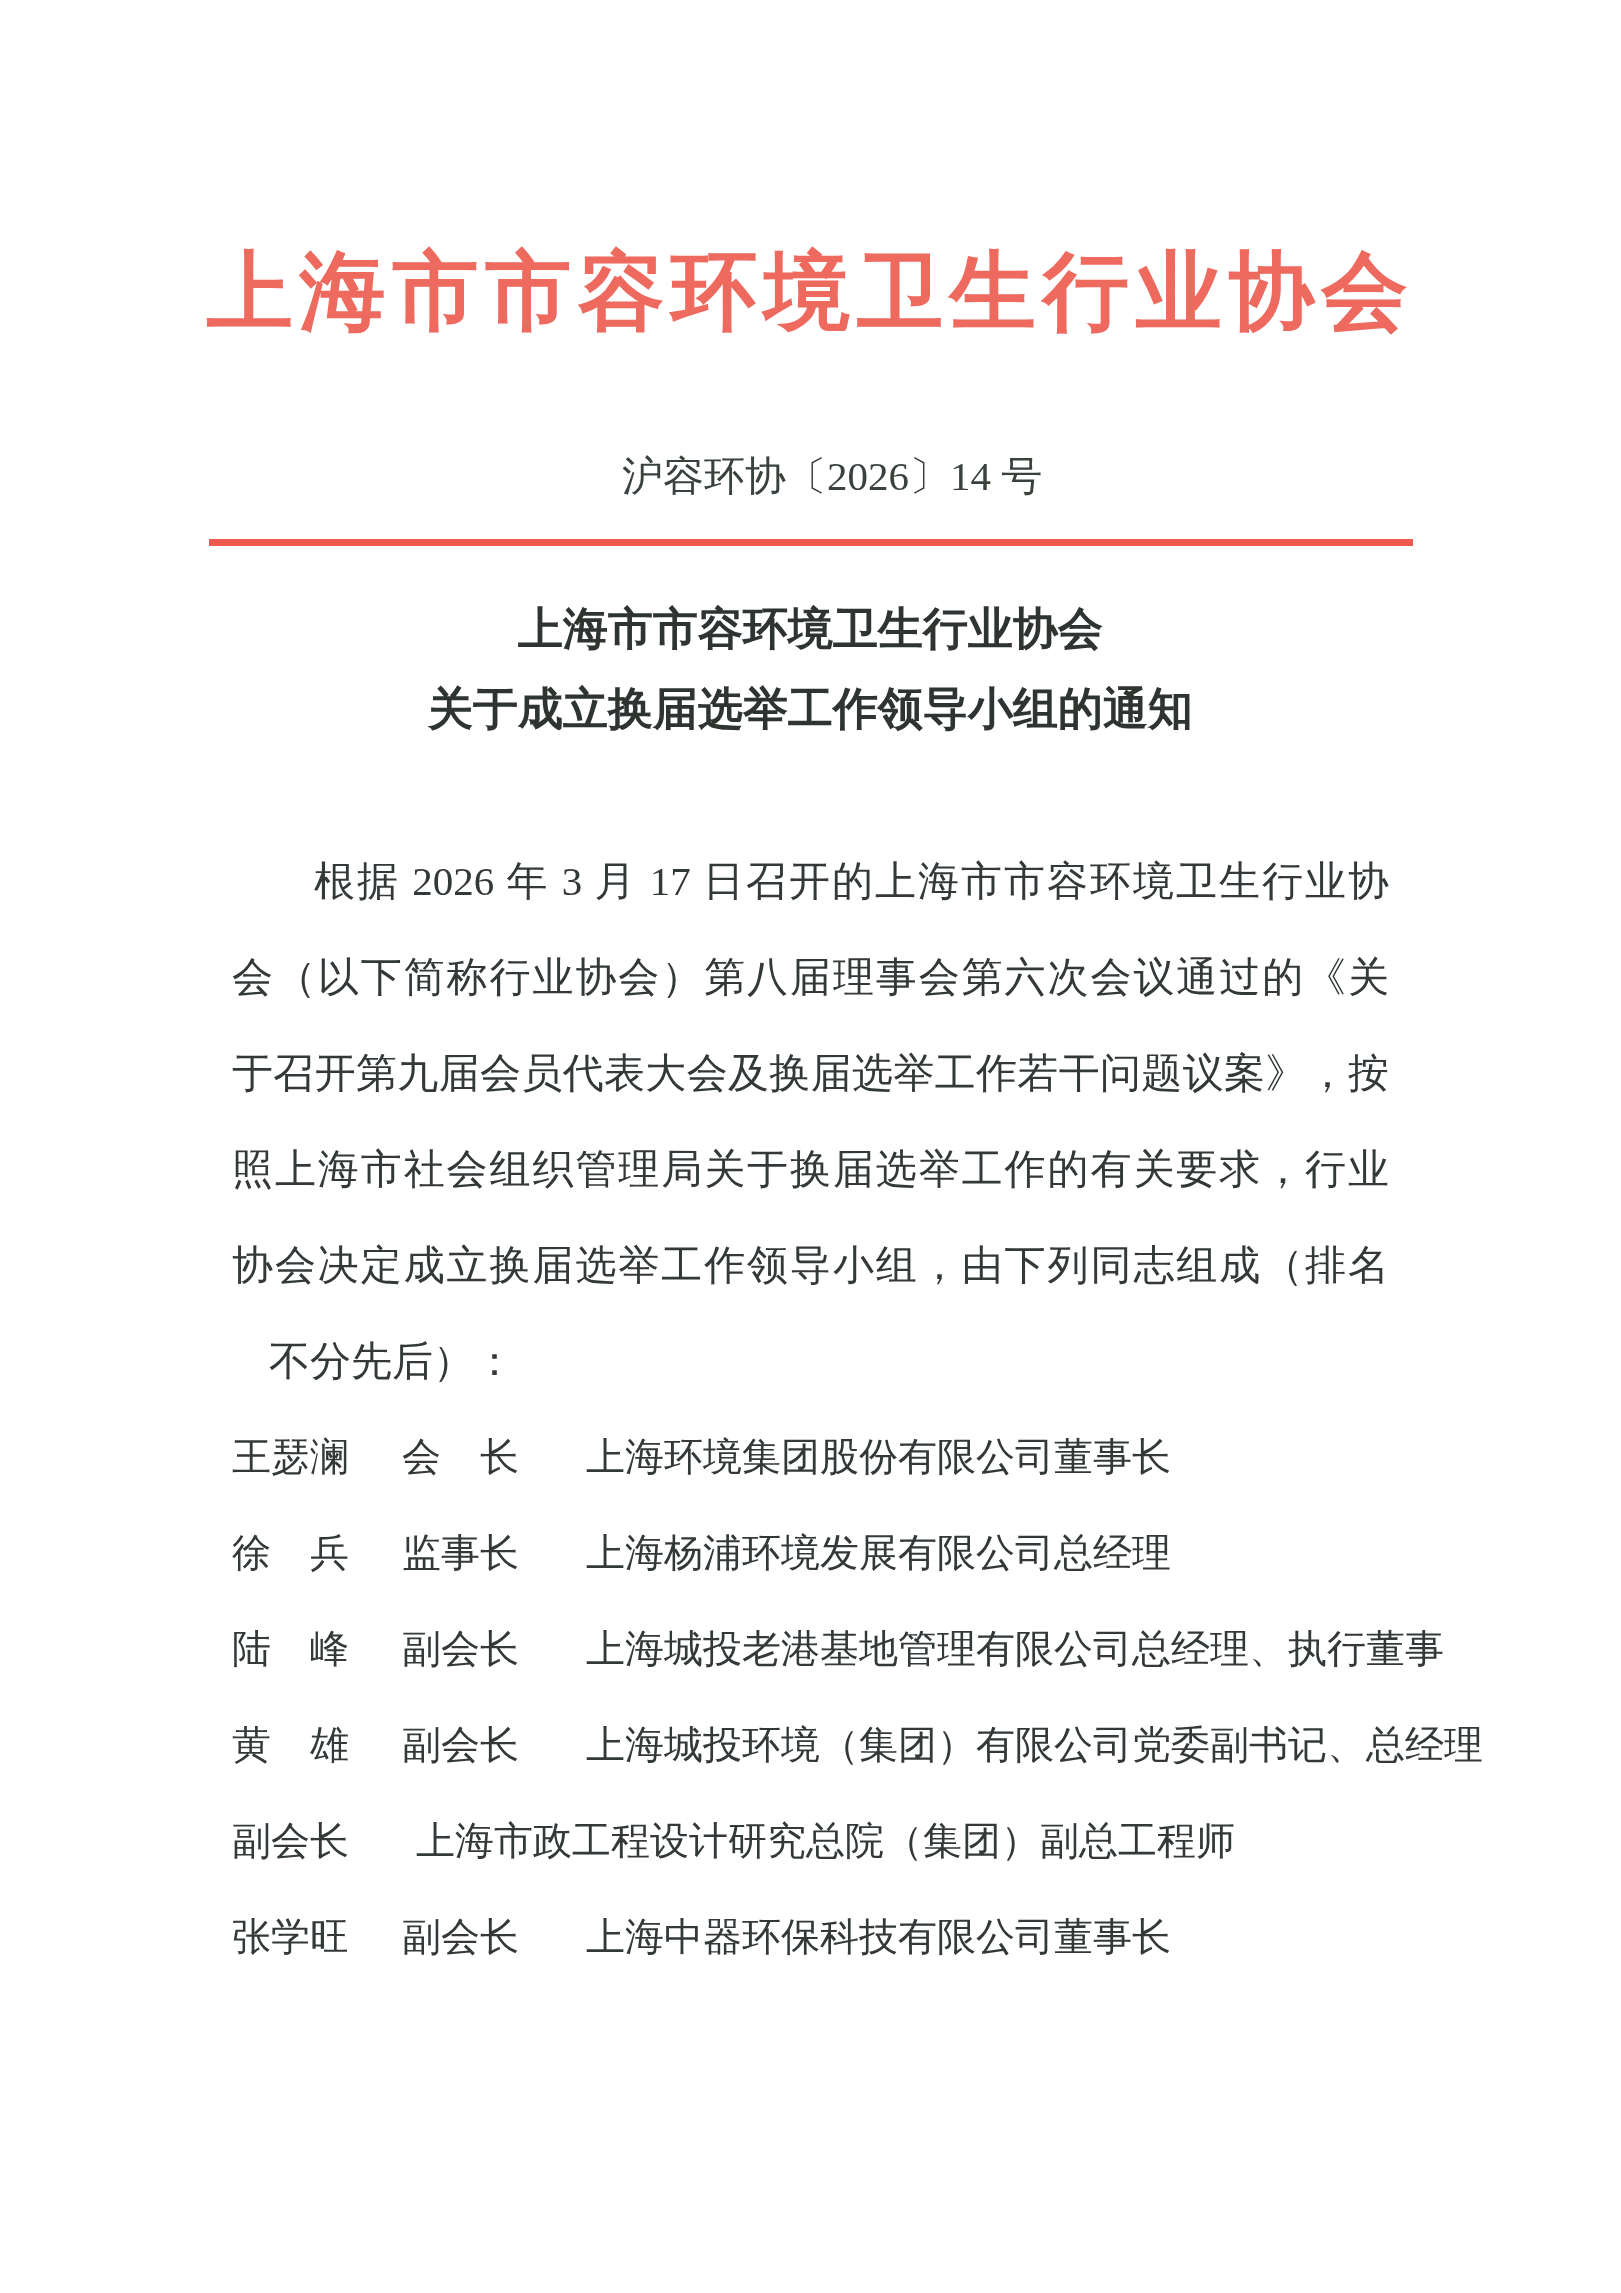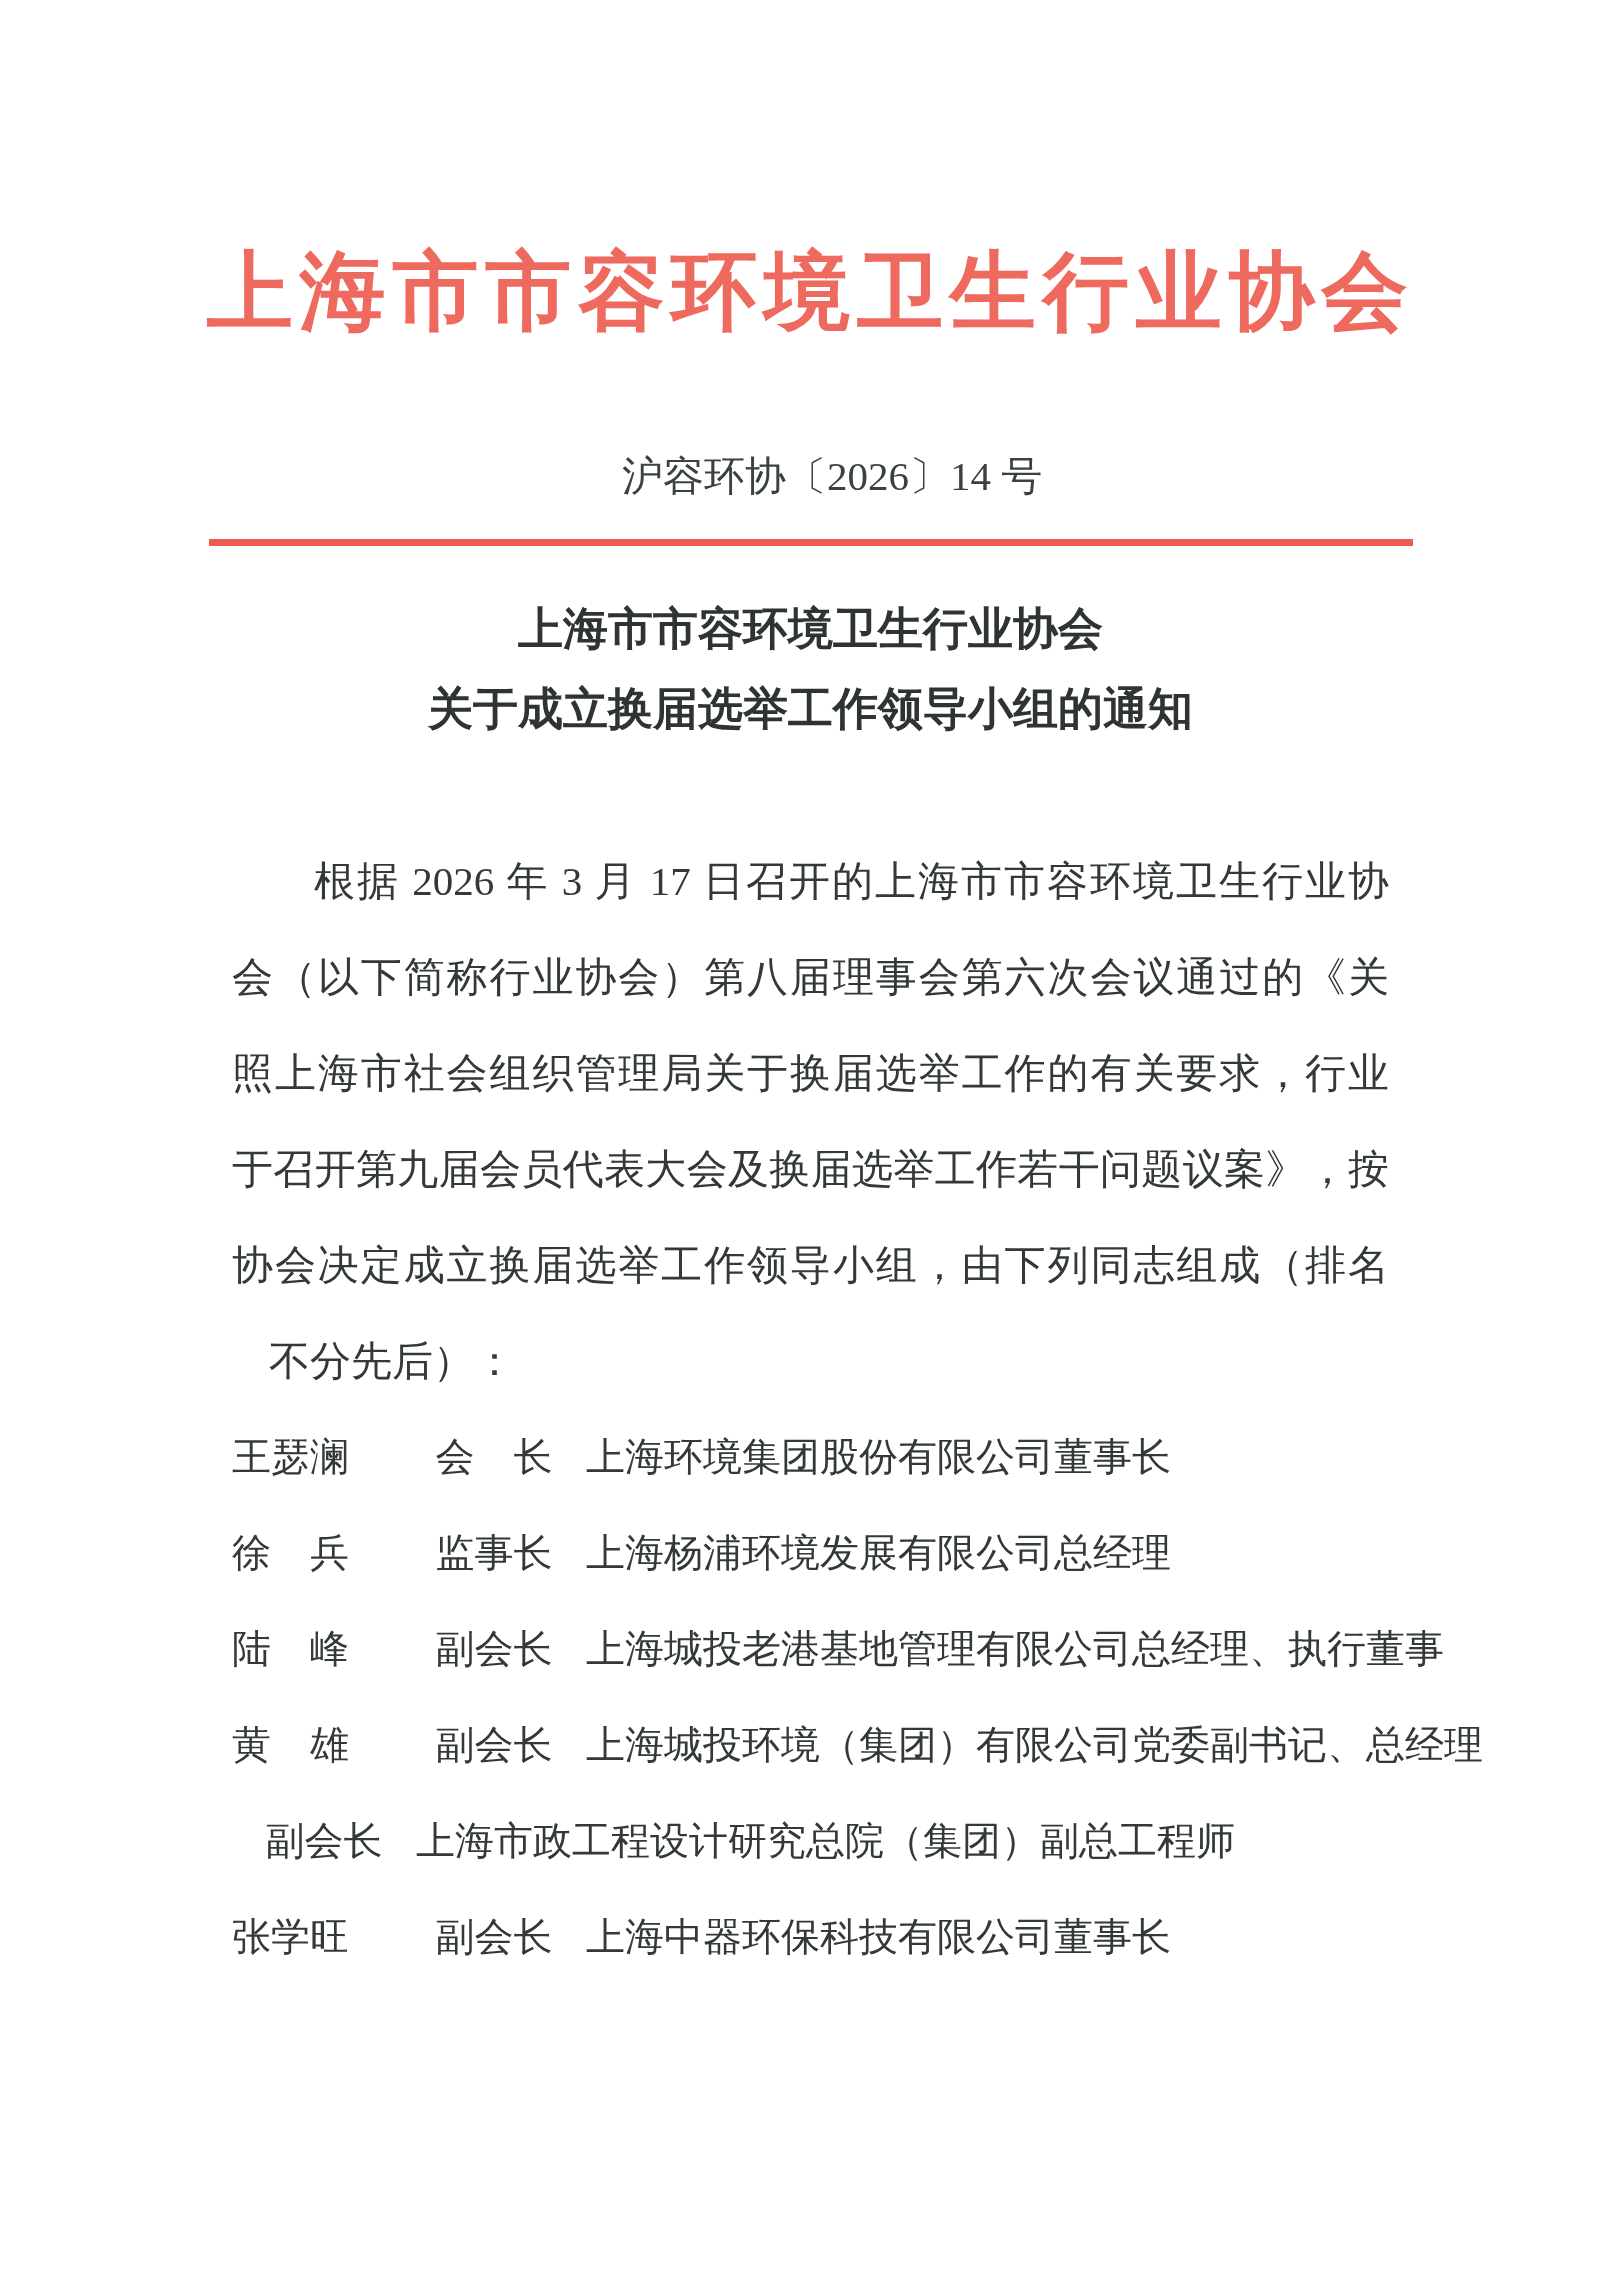--- a/index.html
+++ b/index.html
@@ -79,21 +79,20 @@
   .member-row {
     display: flex;
     line-height: 96px;
     white-space: nowrap;
   }
   .member-name {
     flex: 0 0 170px;
   }
   .member-role {
     flex: 0 0 184px;
-    text-align: center;
   }
   .member-company {
     flex: 1 1 auto;
   }
   .page-number {
     position: absolute;
     top: 2058px;
     left: 0;
     right: 0;
     padding-left: 23.5px;
@@ -121,23 +120,23 @@
 
   <div class="doc-body">
 
 
     <div class="paragraph">
 
         <div class="para-line">根据 2026 年 3 月 17 日召开的上海市市容环境卫生行业协</div>
 
         <div class="para-line">会（以下简称行业协会）第八届理事会第六次会议通过的《关</div>
 
+        <div class="para-line">于召开第九届会员代表大会及换届选举工作若干问题议案》，按</div>
+
         <div class="para-line">照上海市社会组织管理局关于换届选举工作的有关要求，行业</div>
-
-        <div class="para-line">于召开第九届会员代表大会及换届选举工作若干问题议案》，按</div>
 
         <div class="para-line">协会决定成立换届选举工作领导小组，由下列同志组成（排名</div>
 
         <div class="para-line">不分先后）：</div>
       </div>
 
     <div class="member-list">
 
         <div class="member-row">
           <span class="member-name">王瑟澜</span>

